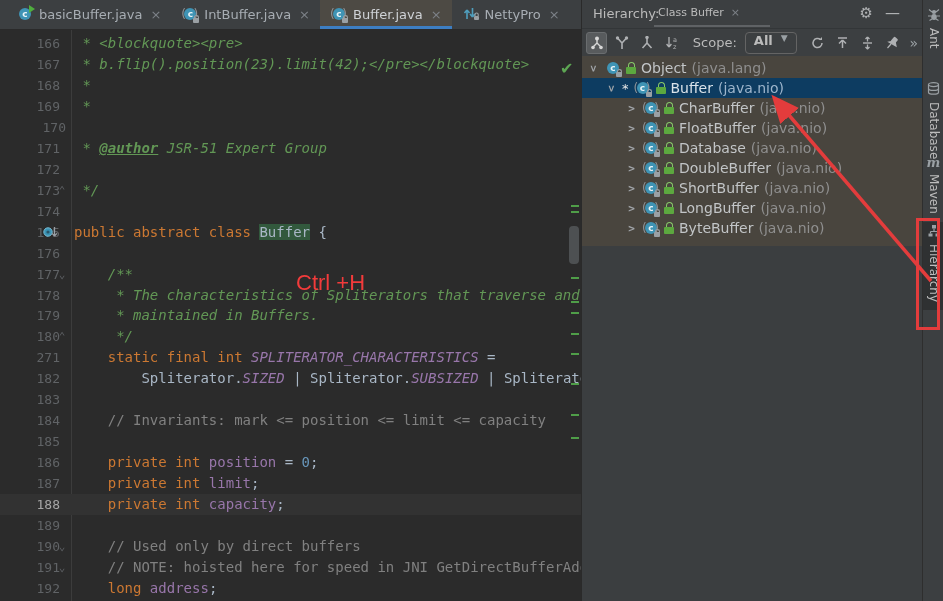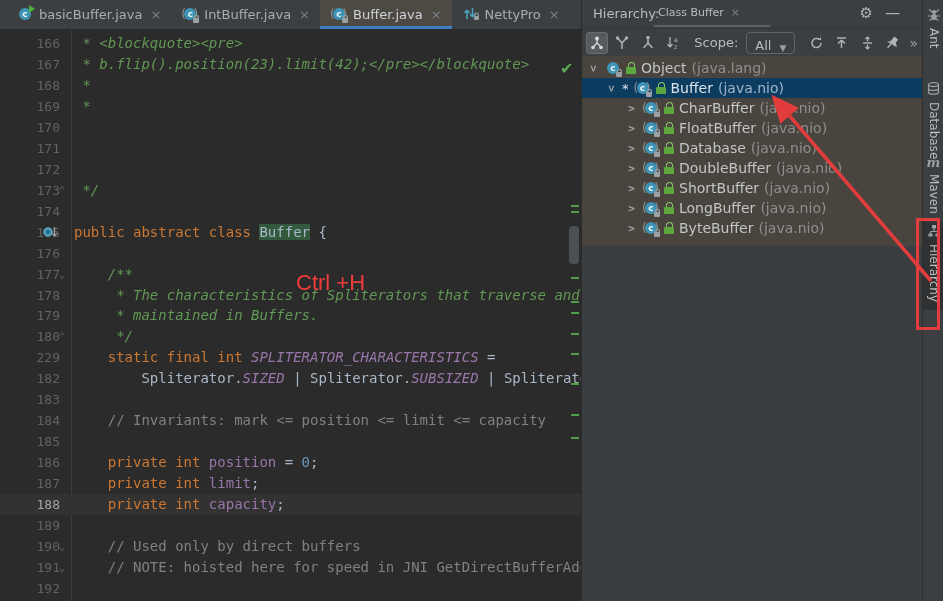--- a/index.html
+++ b/index.html
@@ -57,21 +57,21 @@
   #hviewtab .close{color:#7d8288;}
   #hviewtab-underline{position:absolute;left:72px;top:25px;width:116px;height:2px;background:#5f6265;}
   #hwin{position:absolute;right:22px;top:4px;display:flex;gap:12px;color:#afb1b3;font-size:15px;}
   #htoolbar{position:relative;height:28px;background:#3c3f41;border-bottom:1px solid #333638;
             display:flex;align-items:center;gap:4px;padding:0 4px;box-sizing:border-box;}
   .tbtn{width:24px;height:22px;display:flex;align-items:center;justify-content:center;border-radius:3px;color:#afb1b3;}
   .tbtn.selected{background:#585b5d;border:1px solid #6a6d6f;box-sizing:border-box;}
   .tbtn svg{display:block;}
   #scope-label{color:#bbbbbb;font-size:13px;margin:0 4px 0 6px;}
   #scope-dd{height:20px;border:1px solid #646464;border-radius:4px;color:#bbbbbb;font-size:13px;
-            display:flex;align-items:flex-end;gap:8px;padding:0 8px;margin-right:6px;}
+            display:flex;align-items:flex-start;gap:8px;padding:0 8px;margin-right:6px;font-weight:bold;}
   #scope-dd .arrow{font-size:9px;color:#9aa0a4;}
   #more-btn{margin-left:2px;color:#9aa0a4;font-size:14px;}
   #htree{position:absolute;left:0;top:56px;width:341px;height:190px;background:#49453e;}
   .trow{position:absolute;left:0;width:341px;height:20px;display:flex;align-items:center;gap:5px;
         color:#c2c5c7;font-size:14px;}
   .trow.selected{background:#0d3c61;color:#dbe3ea;}
   .trow .pkg{color:#8f8f8f;}
   .trow.selected .pkg{color:#9db5cc;}
   .chev{width:11px;text-align:center;color:#a0a4a8;font:bold 11px "DejaVu Sans Mono",monospace;flex:0 0 auto;}
   .chev.down{transform:rotate(90deg);}
@@ -143,25 +143,26 @@
           <span class="ecode"><span class="tok-doc"> * b.flip().position(23).limit(42);&lt;/pre&gt;&lt;/blockquote&gt;</span></span>
         </div>
         <div class="eline" style="top: 45px;">
           <span class="lnum">168</span>
           <span class="ecode"><span class="tok-doc"> *</span></span>
         </div>
         <div class="eline" style="top: 66px;">
           <span class="lnum">169</span>
           <span class="ecode"><span class="tok-doc"> *</span></span>
         </div>
-        <div class="eline" style="top: 87px;">
+        <div class="eline" style="top: 87px; margin-left: 6px;">
           <span class="lnum">170</span>
         </div>
         <div class="eline" style="top: 108px;">
           <span class="lnum">171</span>
+          <span class="ecode"><span class="tok-doc"> * </span><span class="tok-tag">@author</span><span class="tok-doc"> JSR-51 Expert Group</span></span>
         </div>
         <div class="eline" style="top: 129px;">
           <span class="lnum">172</span>
         </div>
         <div class="eline" style="top: 150px;">
           <span class="lnum">173</span>
           <span class="fold">⌃</span>
           <span class="ecode"><span class="tok-doc"> */</span></span>
         </div>
         <div class="eline" style="top: 171px;">
@@ -193,21 +194,21 @@
         <div class="eline" style="top: 275px;">
           <span class="lnum">179</span>
           <span class="ecode"><span class="tok-doc">     * maintained in Buffers.</span></span>
         </div>
         <div class="eline" style="top: 296px;">
           <span class="lnum">180</span>
           <span class="fold">⌃</span>
           <span class="ecode"><span class="tok-doc">     */</span></span>
         </div>
         <div class="eline" style="top: 317px;">
-          <span class="lnum">229</span>
+          <span class="lnum">271</span>
           <span class="ecode"><span class="tok-kw">    static final int </span><span class="tok-const">SPLITERATOR_CHARACTERISTICS</span><span class="tok-plain"> =</span></span>
         </div>
         <div class="eline" style="top: 338px;">
           <span class="lnum">182</span>
           <span class="ecode"><span class="tok-plain">        Spliterator.</span><span class="tok-const">SIZED</span><span class="tok-plain"> | Spliterator.</span><span class="tok-const">SUBSIZED</span><span class="tok-plain"> | Spliterator</span></span>
         </div>
         <div class="eline" style="top: 359px;">
           <span class="lnum">183</span>
           <span class="ecode"></span>
         </div>
@@ -239,20 +240,21 @@
           <span class="fold">⌄</span>
           <span class="ecode"><span class="tok-cmt">    // Used only by direct buffers</span></span>
         </div>
         <div class="eline" style="top: 527px;">
           <span class="lnum">191</span>
           <span class="fold">⌄</span>
           <span class="ecode"><span class="tok-cmt">    // NOTE: hoisted here for speed in JNI GetDirectBufferAddr</span></span>
         </div>
         <div class="eline" style="top: 548px;">
           <span class="lnum">192</span>
+          <span class="ecode"><span class="tok-kw">    long </span><span class="tok-field">address</span><span class="tok-plain">;</span></span>
         </div>
       </div>
   <span id="check">✔</span>
   <div id="vthumb"></div>
 
   <div id="stripes">
         <div class="stripe" style="top: 175px;"></div>
         <div class="stripe" style="top: 181px;"></div>
         <div class="stripe" style="top: 247px;"></div>
         <div class="stripe" style="top: 271px;"></div>

